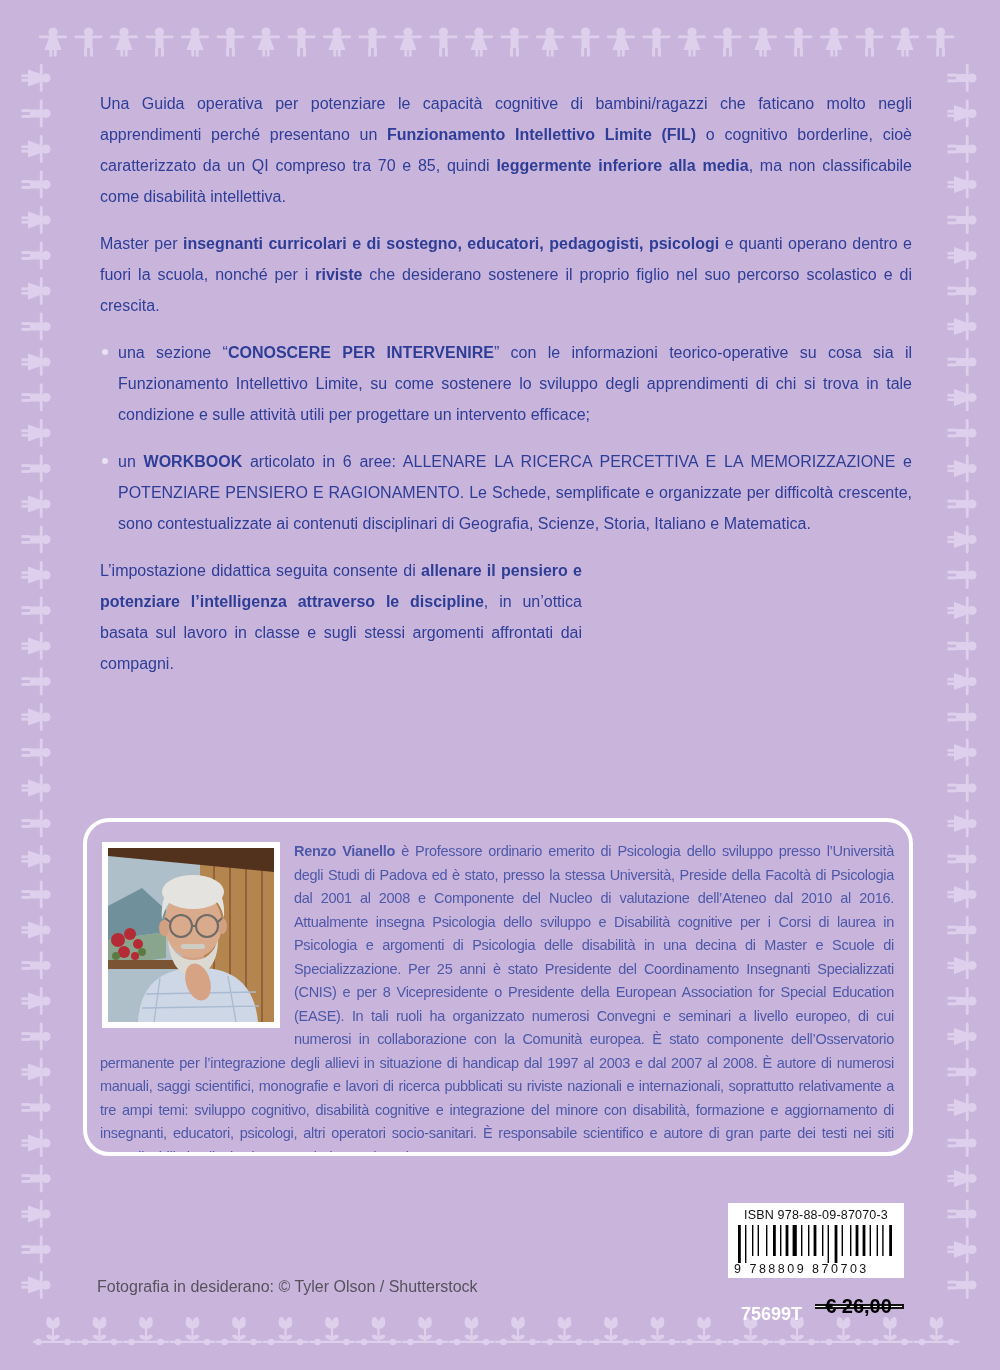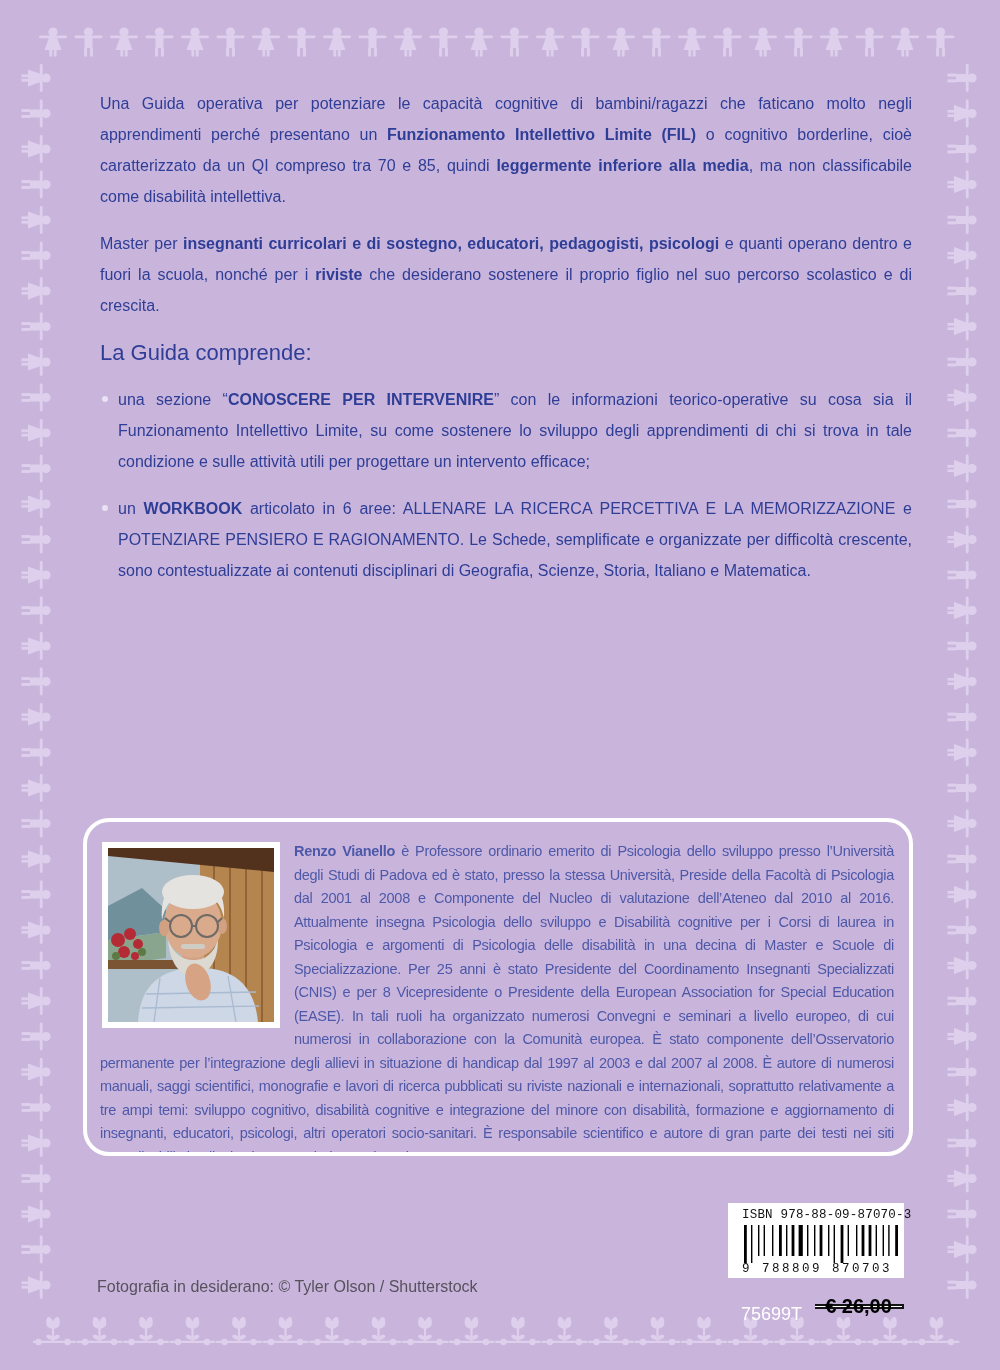--- a/index.html
+++ b/index.html
@@ -27,28 +27,28 @@
        border-radius:26px;box-sizing:border-box;padding:18px 15px 10px 13px;color:#4d58a8;
        overflow:hidden;}
   .bio p{margin:0;font-size:14.5px;line-height:23.5px;letter-spacing:-0.3px;text-align:justify;}
   .bio b{font-weight:bold;}
   .photo{float:left;width:178px;height:186px;margin:2px 14px 4px 2px;border:6px solid #ffffff;
          box-sizing:border-box;background:#aebfca;}
   .photo svg{display:block;width:100%;height:100%;}
   
   .credit{position:absolute;left:97px;top:1278px;font-size:16px;color:#57515d;}
   .barcode{position:absolute;left:728px;top:1203px;width:176px;}
-  .bc-white{background:#ffffff;padding:5px 14px 2px;box-sizing:border-box;font-family:Liberation Mono, monospace;}
+  .bc-white{background:#ffffff;padding:5px 6px 2px;box-sizing:border-box;}
   .isbn{font-size:12.5px;color:#111;text-align:center;letter-spacing:0.2px;margin-bottom:3px;
         white-space:nowrap;}
   #bars{display:block;width:160px;height:38px;margin:0 auto;}
-  .digits{font-size:12.5px;color:#111;text-align:right;letter-spacing:2.5px;margin-top:-1px;
+  .digits{font-size:12.5px;color:#111;text-align:left;letter-spacing:2.5px;margin-top:-1px;
           white-space:nowrap;}
   .label-row{display:flex;height:31px;}
-  .code{flex:1;background:#15803d;color:#fff;font-weight:normal;font-size:18px;
+  .code{flex:1;background:#15803d;color:#fff;font-weight:bold;font-size:18px;
         display:flex;align-items:center;justify-content:center;margin-top:36px;}
   .price{flex:1;background:#fff;color:#000;font-weight:bold;font-size:20px;
          display:flex;align-items:center;justify-content:center;
          border:2px solid #141414;border-left:none;box-sizing:border-box;margin-top:26px;}
   .defs{position:absolute;width:0;height:0;}
 </style>
 </head>
 <body>
 
 <div class="page">
@@ -202,30 +202,30 @@
       <use href="#tulip" transform="translate(717.5 24)"></use>
       <use href="#tulip" transform="translate(764 24)"></use>
       <use href="#tulip" transform="translate(810.5 24)"></use>
       <use href="#tulip" transform="translate(857 24)"></use>
       <use href="#tulip" transform="translate(903.5 24)"></use>
     </svg>
 
   <div class="content">
     <p><span>Una Guida operativa per potenziare le capacità cognitive di bambini/ragazzi che faticano molto negli apprendimenti perché presentano un </span><b>Funzionamento Intellettivo Limite (FIL)</b><span> o cognitivo borderline, cioè caratterizzato da un QI compreso tra 70 e 85, quindi </span><b>leggermente inferiore alla media</b><span>, ma non classificabile come disabilità intellettiva.</span></p>
     <p><span>Master per </span><b>insegnanti curricolari e di sostegno, educatori, pedagogisti, psicologi</b><span> e quanti operano dentro e fuori la scuola, nonché per i </span><b>riviste</b><span> che desiderano sostenere il proprio figlio nel suo percorso scolastico e di crescita.</span></p>
-    <p class="heading">La Guida comprende:</p>
     <div class="bullet">
       <span class="dot"></span>
       <p><span>una sezione “</span><b>CONOSCERE PER INTERVENIRE</b><span>” con le informazioni teorico-operative su cosa sia il Funzionamento Intellettivo Limite, su come sostenere lo sviluppo degli apprendimenti di chi si trova in tale condizione e sulle attività utili per progettare un intervento efficace;</span></p>
     </div>
     <div class="bullet">
       <span class="dot"></span>
       <p><span>un </span><b>WORKBOOK</b><span> articolato in 6 aree: ALLENARE LA RICERCA PERCETTIVA E LA MEMORIZZAZIONE e POTENZIARE PENSIERO E RAGIONAMENTO. Le Schede, semplificate e organizzate per difficoltà crescente, sono contestualizzate ai contenuti disciplinari di Geografia, Scienze, Storia, Italiano e Matematica.</span></p>
     </div>
     <div class="closing-row">
+      <p class="closing"><span>L’impostazione didattica seguita consente di </span><b>allenare il pensiero e potenziare l’intelligenza attraverso le discipline</b><span>, in un’ottica basata sul lavoro in classe e sugli stessi argomenti affrontati dai compagni.</span></p>
     </div>
   </div>
 
   <div class="bio">
     <div class="photo">
       <svg viewBox="0 0 166 174" preserveAspectRatio="none">
         <rect width="166" height="174" fill="#aebfca"></rect>
         <polygon points="0,58 34,40 58,62 58,84 0,92" fill="#70909b"></polygon>
         <polygon points="0,92 58,84 58,110 0,118" fill="#8aa58d"></polygon>
         <rect x="92" y="0" width="74" height="174" fill="#b5854f"></rect>

